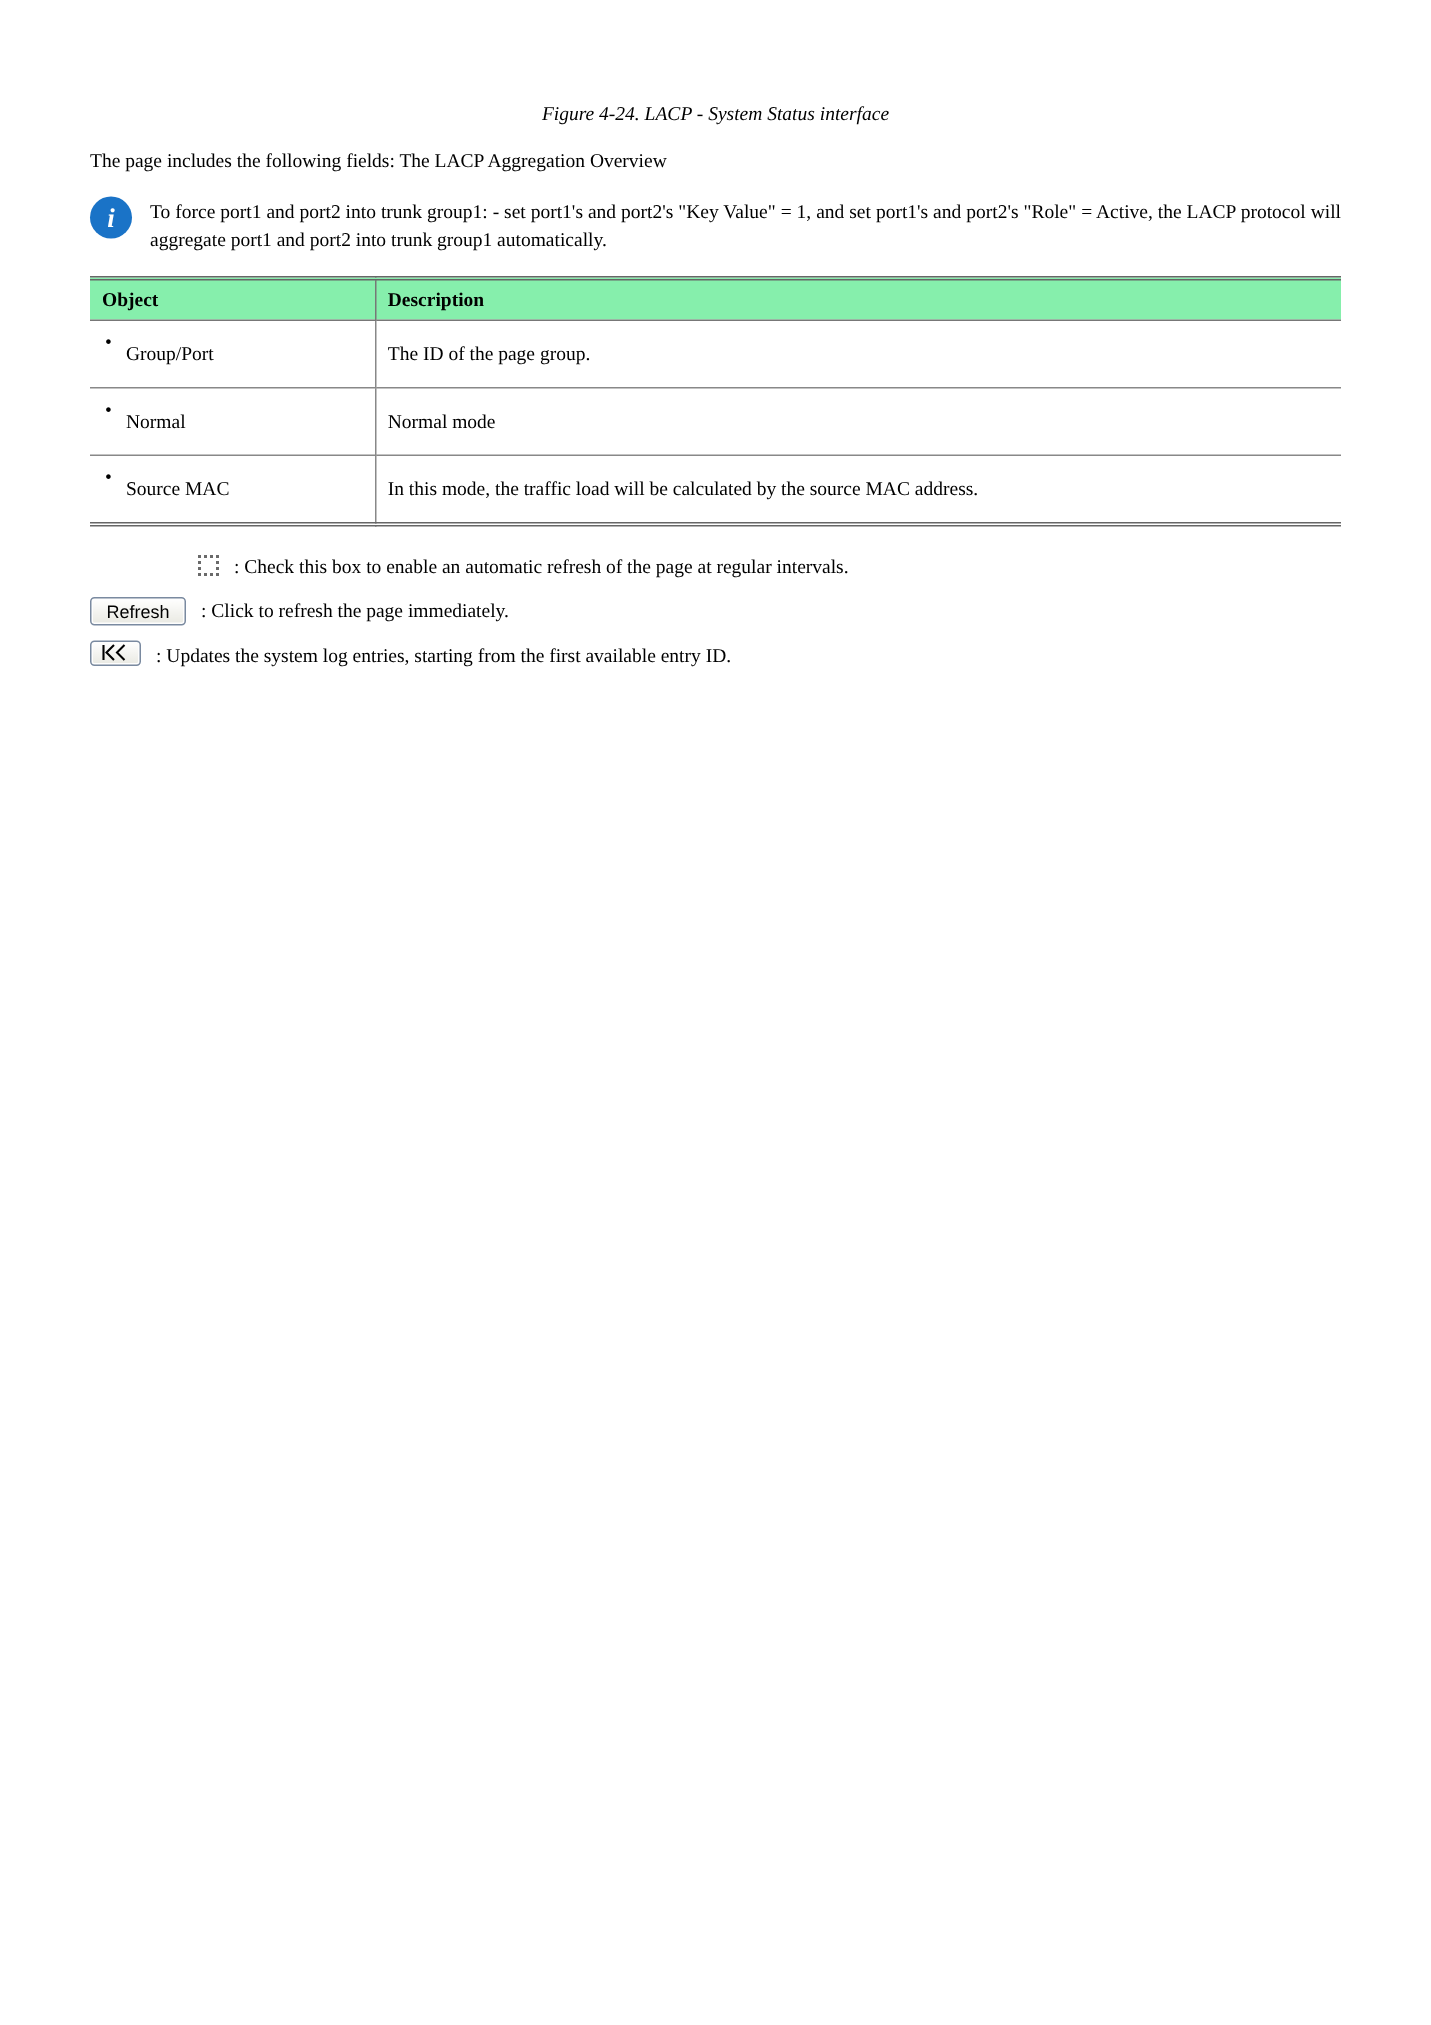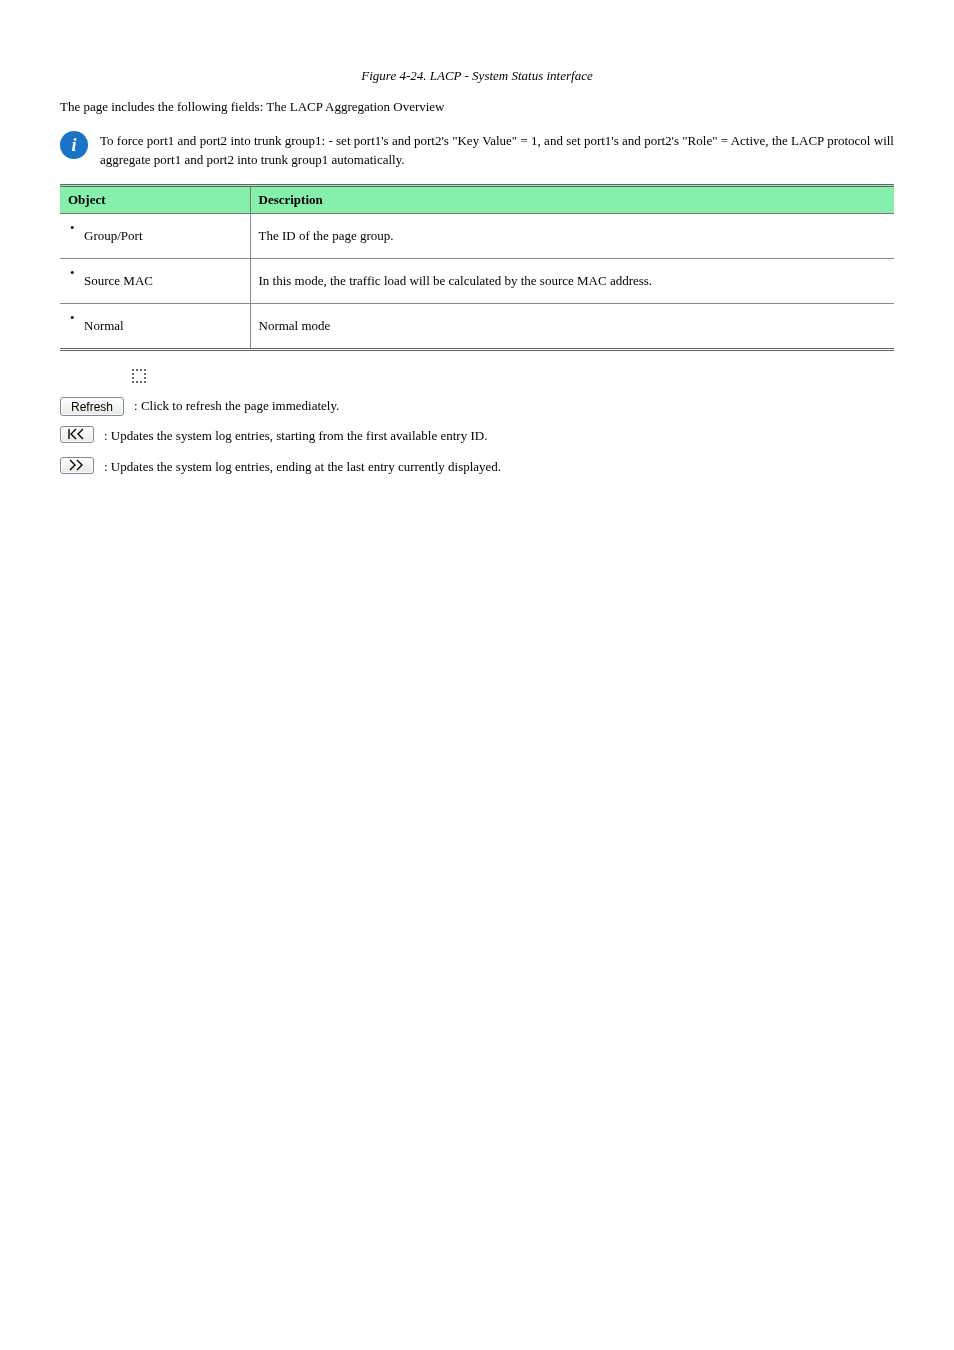--- a/index.html
+++ b/index.html
@@ -143,35 +143,36 @@
         <th class="col-object">Object</th>
         <th>Description</th>
       </tr>
     </thead>
     <tbody>
       <tr>
         <td class="left">Group/Port</td>
         <td>The ID of the page group.</td>
       </tr>
       <tr>
+        <td class="left">Normal</td>
+        <td>Normal mode</td>
+      </tr>
+      <tr>
         <td class="left">Source MAC</td>
         <td>In this mode, the traffic load will be calculated by the source MAC address.</td>
-      </tr>
-      <tr>
-        <td class="left">Normal</td>
-        <td>Normal mode</td>
       </tr>
     </tbody>
   </table>
 
   <div class="controls">
     <div class="ctrl-row">
       <span class="ctrl-img" style="padding-left:72px;">
         <span class="icon-autorefresh"></span>
       </span>
+      <span class="ctrl-text">: Check this box to enable an automatic refresh of the page at regular intervals.</span>
     </div>
 
     <div class="ctrl-row">
       <span class="ctrl-img">
         <span class="btn-classic">Refresh</span>
       </span>
       <span class="ctrl-text">: Click to refresh the page immediately.</span>
     </div>
 
     <div class="ctrl-row">
@@ -180,26 +181,15 @@
           <svg width="20" height="12" viewBox="0 0 20 12">
             <line x1="2" y1="1" x2="2" y2="11" stroke="#000" stroke-width="1.4"></line>
             <polyline points="9,1 4,6 9,11" fill="none" stroke="#000" stroke-width="1.4"></polyline>
             <polyline points="16,1 11,6 16,11" fill="none" stroke="#000" stroke-width="1.4"></polyline>
           </svg>
         </span>
       </span>
       <span class="ctrl-text">: Updates the system log entries, starting from the first available entry ID.</span>
     </div>
 
-    <div class="ctrl-row">
-      <span class="ctrl-img">
-        <span class="btn-classic small">
-          <svg width="20" height="12" viewBox="0 0 20 12">
-            <polyline points="3,1 8,6 3,11" fill="none" stroke="#000" stroke-width="1.4"></polyline>
-            <polyline points="10,1 15,6 10,11" fill="none" stroke="#000" stroke-width="1.4"></polyline>
-          </svg>
-        </span>
-      </span>
-      <span class="ctrl-text">: Updates the system log entries, ending at the last entry currently displayed.</span>
-    </div>
   </div>
 
 </div>
 
 </body></html>

